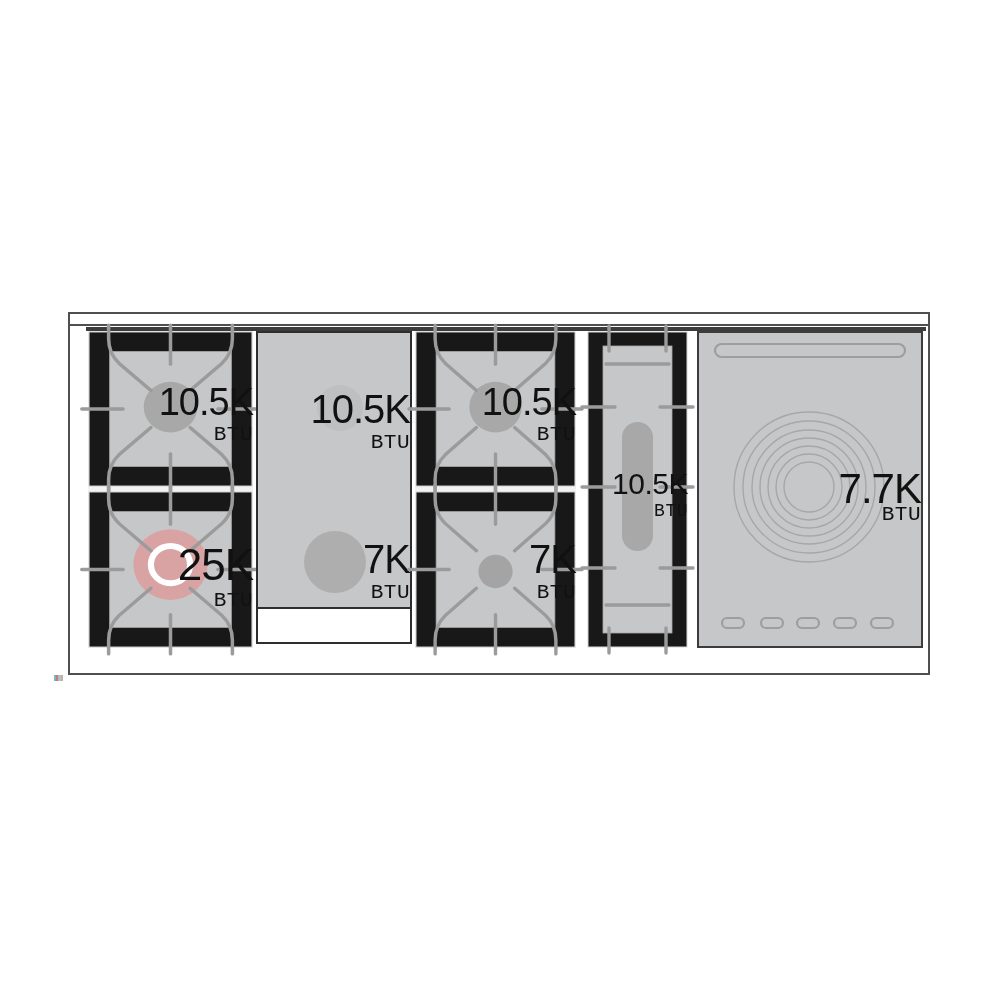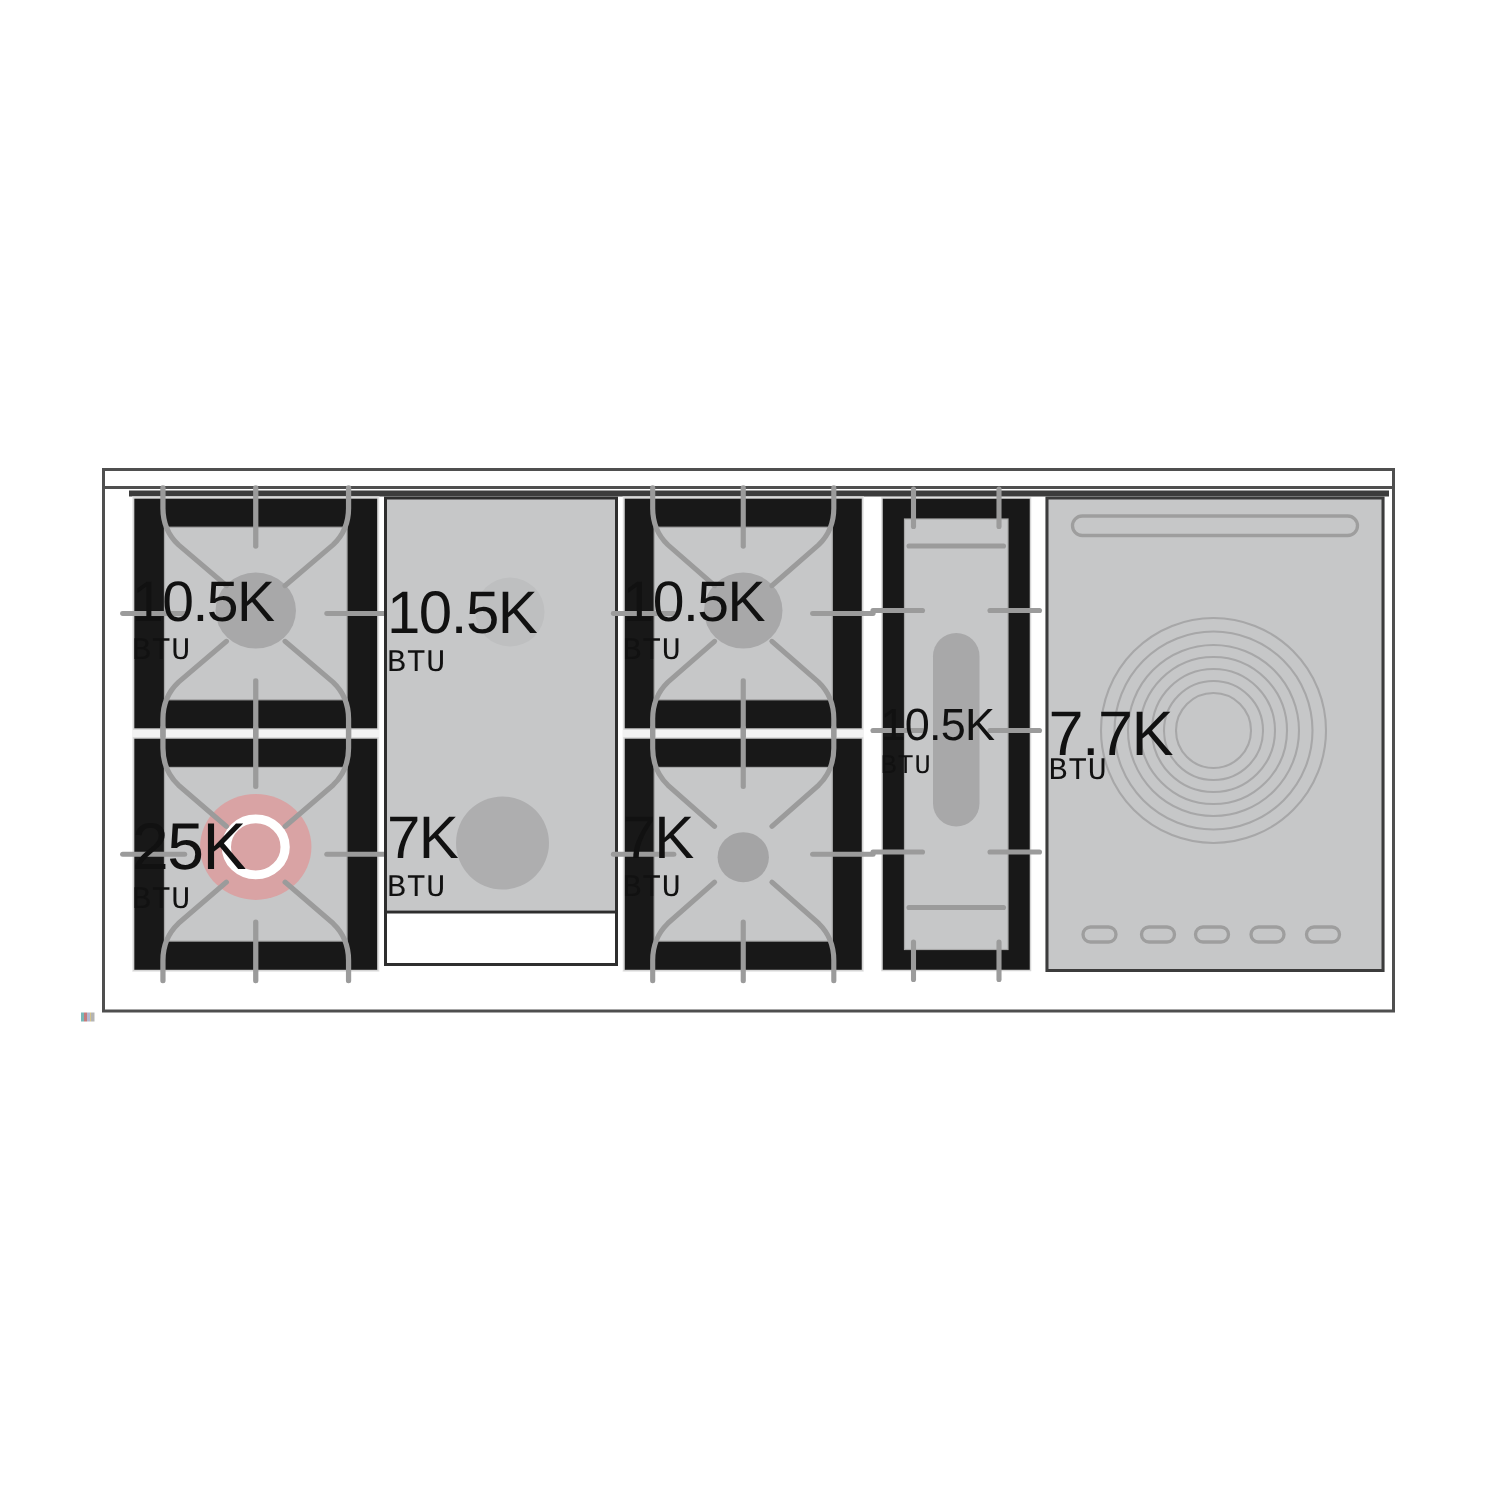--- a/index.html
+++ b/index.html
@@ -33,21 +33,21 @@
   .cap-pink{fill:var(--color-power_burner_pink,#d9a3a4);}
   .cap-ring{fill:none;stroke:#ffffff;stroke-width:6;}
   .plate-line{stroke:#9e9e9e;stroke-width:2.2;fill:none;}
   .plate-ring{stroke:#a7a7a8;stroke-width:1.4;fill:none;}
   
   .griddle-tray{position:absolute;left:0;right:0;bottom:0;height:35px;background:#ffffff;border-top:2px solid #2e2e2e;}
   .spot{position:absolute;border-radius:50%;}
   .spot-light{left:59px;top:52px;width:46px;height:46px;background:var(--color-griddle_spot_light,#bebfc0);}
   .spot-dark{left:46px;top:198px;width:62px;height:62px;background:var(--color-griddle_spot_dark,#aeaeaf);}
   
-  .label{position:absolute;left:0;width:100%;text-align:left;pointer-events:none;}
+  .label{position:absolute;left:0;width:100%;text-align:right;pointer-events:none;}
   .val{font-size:38px;line-height:1;letter-spacing:-1px;white-space:nowrap;}
   .val-44{font-size:44px;}
   .val-40{font-size:40px;}
   .val-42{font-size:42px;}
   .val-30{font-size:30px;letter-spacing:-0.5px;}
   .unit{font-size:21px;line-height:1;margin-top:3px;letter-spacing:0.5px;font-family:Liberation Mono, monospace;}
   .unit-18{font-size:18px;}
   .unit-tight{margin-top:-6px;}
   .lbl-burner{top:52px;}
   .lbl-burner2b{top:48px;}

